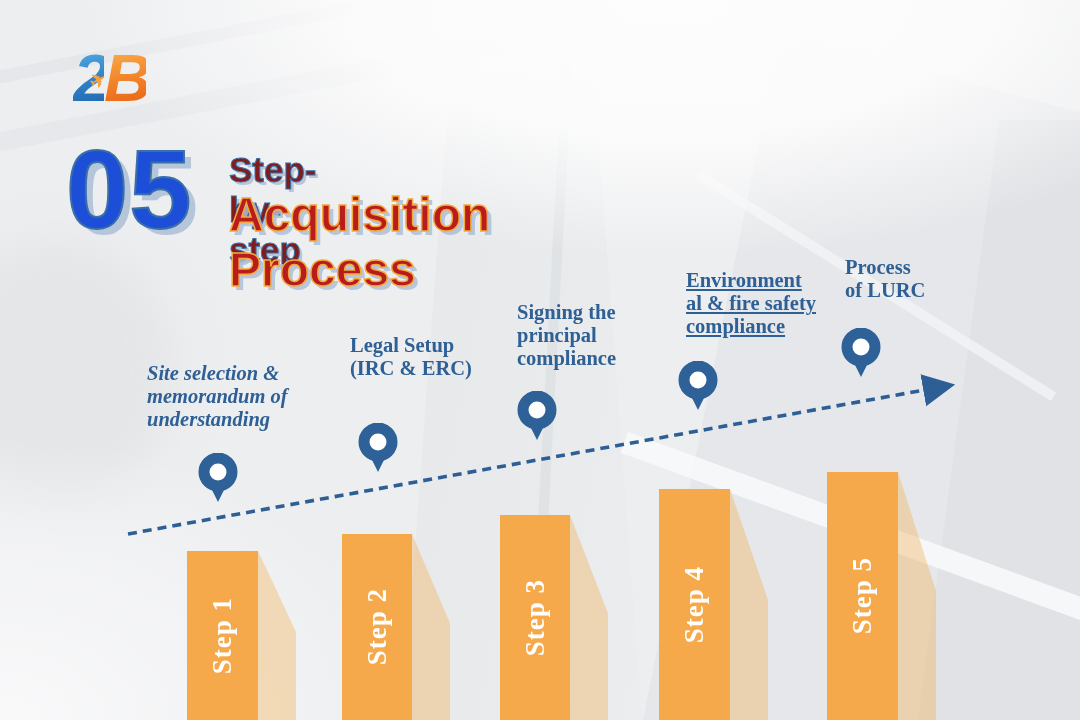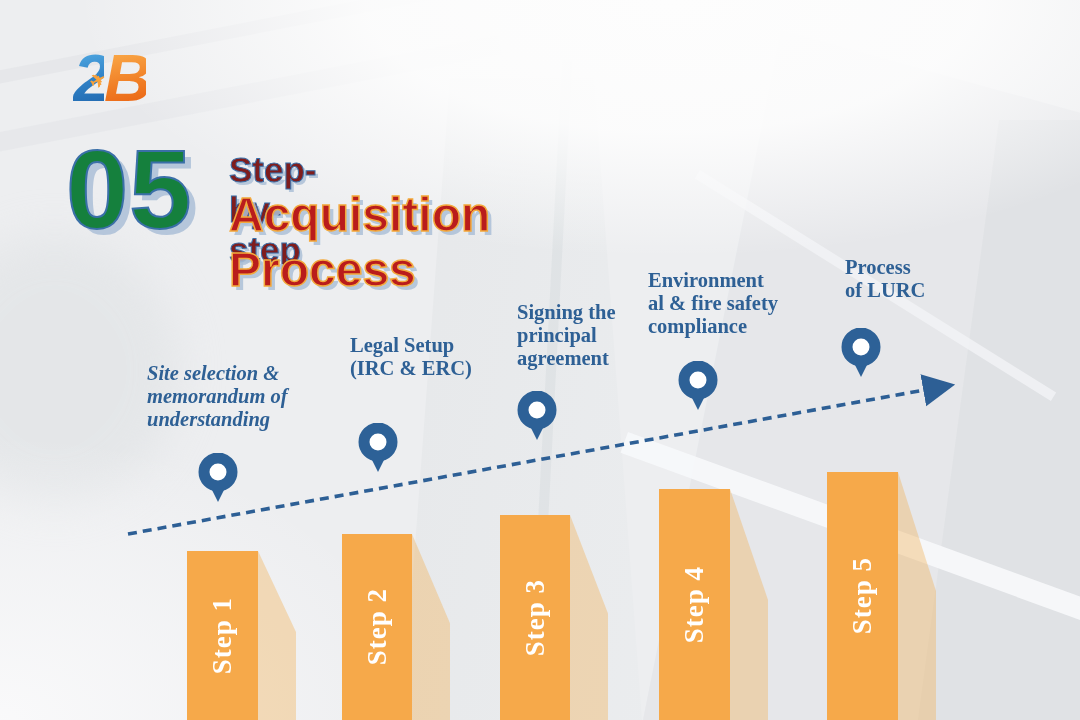--- a/index.html
+++ b/index.html
@@ -75,21 +75,21 @@
   .logo .lg-plane {
     position:absolute; left:62px; top:26px; font-style:normal;
     font-size:19px; color:#f9a23b; background:none; -webkit-background-clip:border-box;
     transform:rotate(-28deg); letter-spacing:0;
   }
   
   .heading { position:absolute; left:0; top:0; z-index:6; }
   .num05 {
     position:absolute; left:66px; top:134px;
     font-size:112px; font-weight:900; line-height:1; letter-spacing:1px;
-    color:#15803d; text-shadow:7px 6px 0 #b5c6db;text-align:right;
+    color:#1d4ed8; text-shadow:7px 6px 0 #b5c6db;text-align:right;
     -webkit-text-stroke:2px #3a6fa8;
   }
   .kicker {
     position:absolute; left:229px; top:150px;
     font-size:35px; font-weight:900; color:#7f1d1d;
     text-shadow:3px 3px 0 rgba(171,191,215,.85);
     -webkit-text-stroke:1px #3a6fa8;
   }
   .main-title {
     position:absolute; left:229px; top:187px;
@@ -100,21 +100,21 @@
   
   .desc {
     position:absolute; z-index:5;
     font-family:"Liberation Serif", serif; font-weight:bold;
     font-size:20.5px; line-height:1.13; color:#2e6095;
     white-space:pre-line;
   }
   .desc1 { left:147px; top:362px;font-style:italic; }
   .desc2 { left:350px; top:334px; }
   .desc3 { left:517px; top:301px; }
-  .desc4 { left:648px; top:269px; }
+  .desc4 { left:686px; top:269px;text-decoration:underline; }
   .desc5 { left:845px; top:256px; }
   
   .pin { position:absolute; z-index:5; width:42px; height:52px; }
   .pin1 { left:197px; top:453px; }
   .pin2 { left:357px; top:423px; }
   .pin3 { left:516px; top:391px; }
   .pin4 { left:677px; top:361px; }
   .pin5 { left:840px; top:328px; }
   
   .trend { position:absolute; inset:0; z-index:4; }
@@ -177,21 +177,21 @@
   <line x1="128" y1="534" x2="941" y2="387" stroke="#2d5f95" stroke-width="3.6" stroke-dasharray="9 6" marker-end="url(#ah)"></line>
 </svg>
 
 <div class="desc desc1">Site selection &amp;
 memorandum of
 understanding</div>
 <div class="desc desc2">Legal Setup
 (IRC &amp; ERC)</div>
 <div class="desc desc3">Signing the
 principal
-agreement</div>
+compliance</div>
 <div class="desc desc4">Environment
 al &amp; fire safety
 compliance</div>
 <div class="desc desc5">Process
 of LURC</div>
 
 <svg class="pin pin1" viewBox="0 0 42 52">
   <polygon points="12,31 30,31 21,49" fill="#2d6197"></polygon>
   <circle cx="21" cy="19" r="14" fill="#ffffff" stroke="#2d6197" stroke-width="11"></circle>
 </svg>

